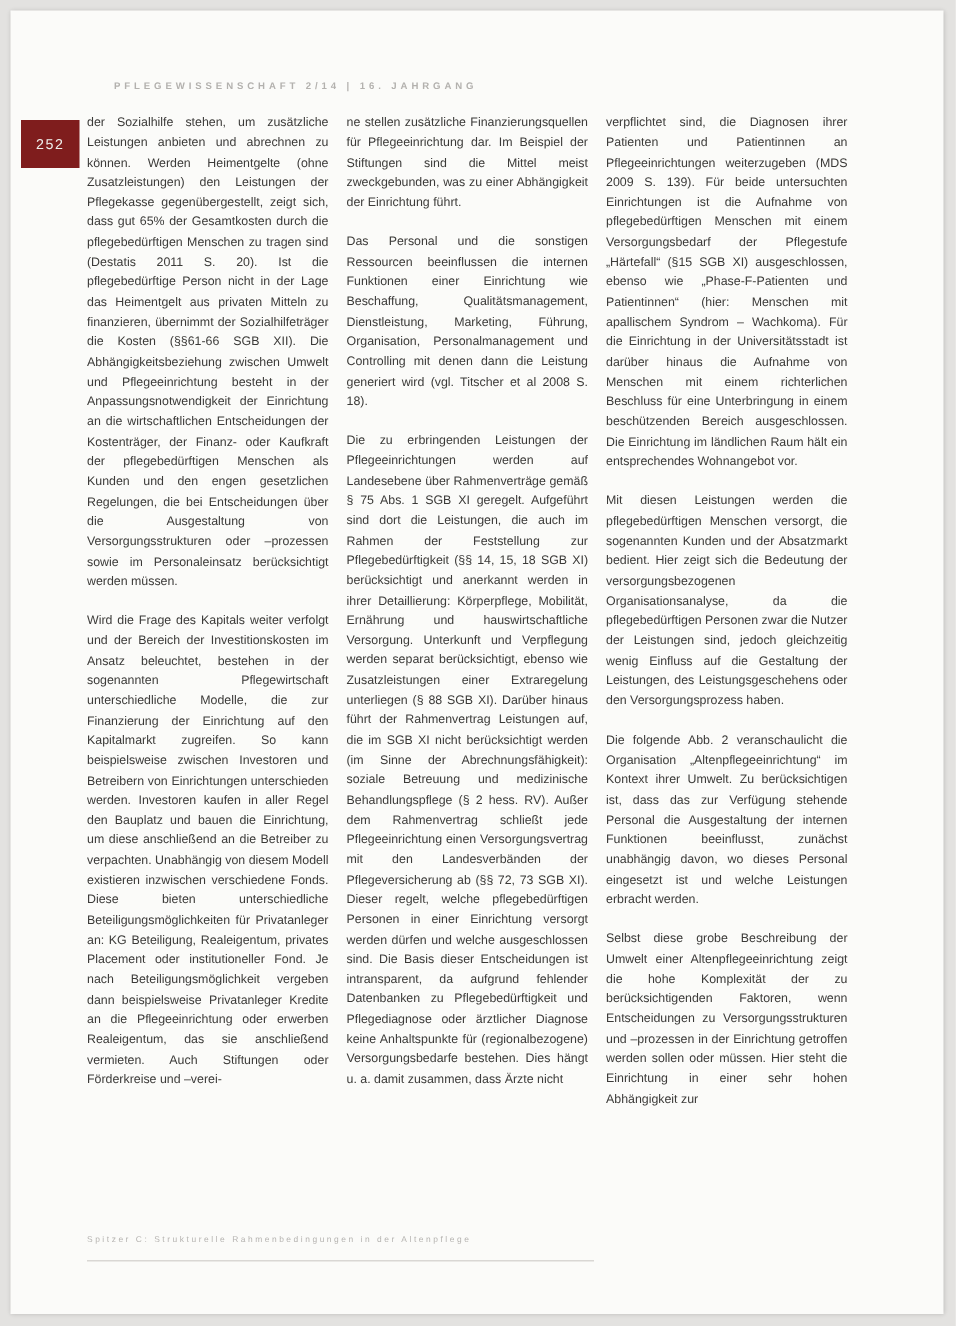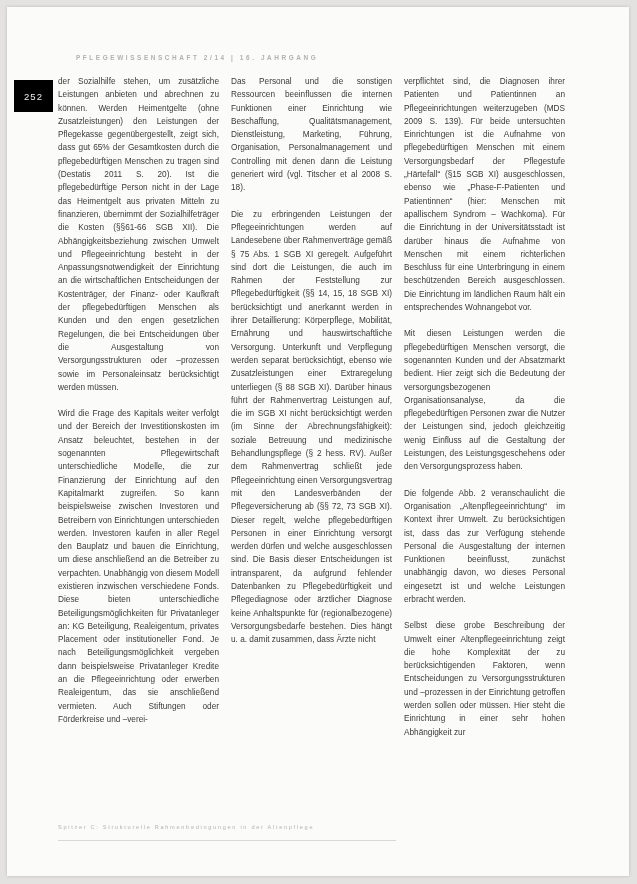--- a/index.html
+++ b/index.html
@@ -30,21 +30,21 @@
     color: #b3b1ae;
     font-weight: bold;
     white-space: nowrap;
   }
   .page-tab {
     position: absolute;
     left: 7px;
     top: 73px;
     width: 39px;
     height: 32px;
-    background: #000000;
+    background: #7f1d1d;
     display: flex;
     align-items: center;
     justify-content: center;
   }
   .page-tab span {
     color: #efefec;
     font-size: 9.5px;
     letter-spacing: 1px;
   }
   .columns {
@@ -101,20 +101,21 @@
   </div>
 
   <div class="columns">
 
     <div class="col">
       <p>der Sozialhilfe stehen, um zusätzliche Leistungen anbieten und abrechnen zu können. Werden Heimentgelte (ohne Zusatzleistungen) den Leistungen der Pflegekasse gegenübergestellt, zeigt sich, dass gut 65% der Gesamtkosten durch die pflegebedürftigen Menschen zu tragen sind (Destatis 2011 S. 20). Ist die pflegebedürftige Person nicht in der Lage das Heimentgelt aus privaten Mitteln zu finanzieren, übernimmt der Sozialhilfeträger die Kosten (§§61-66 SGB XII). Die Abhängigkeitsbeziehung zwischen Umwelt und Pflegeeinrichtung besteht in der Anpassungsnotwendigkeit der Einrichtung an die wirtschaftlichen Entscheidungen der Kostenträger, der Finanz- oder Kaufkraft der pflegebedürftigen Menschen als Kunden und den engen gesetzlichen Regelungen, die bei Entscheidungen über die Ausgestaltung von Versorgungsstrukturen oder –prozessen sowie im Personaleinsatz berücksichtigt werden müssen.</p>
       <p>Wird die Frage des Kapitals weiter verfolgt und der Bereich der Investitionskosten im Ansatz beleuchtet, bestehen in der sogenannten Pflegewirtschaft unterschiedliche Modelle, die zur Finanzierung der Einrichtung auf den Kapitalmarkt zugreifen. So kann beispielsweise zwischen Investoren und Betreibern von Einrichtungen unterschieden werden. Investoren kaufen in aller Regel den Bauplatz und bauen die Einrichtung, um diese anschließend an die Betreiber zu verpachten. Unabhängig von diesem Modell existieren inzwischen verschiedene Fonds. Diese bieten unterschiedliche Beteiligungsmöglichkeiten für Privatanleger an: KG Beteiligung, Realeigentum, privates Placement oder institutioneller Fond. Je nach Beteiligungsmöglichkeit vergeben dann beispielsweise Privatanleger Kredite an die Pflegeeinrichtung oder erwerben Realeigentum, das sie anschließend vermieten. Auch Stiftungen oder Förderkreise und –verei-</p>
     </div>
 
     <div class="col">
+      <p>ne stellen zusätzliche Finanzierungsquellen für Pflegeeinrichtung dar. Im Beispiel der Stiftungen sind die Mittel meist zweckgebunden, was zu einer Abhängigkeit der Einrichtung führt.</p>
       <p>Das Personal und die sonstigen Ressourcen beeinflussen die internen Funktionen einer Einrichtung wie Beschaffung, Qualitätsmanagement, Dienstleistung, Marketing, Führung, Organisation, Personalmanagement und Controlling mit denen dann die Leistung generiert wird (vgl. Titscher et al 2008 S. 18).</p>
       <p>Die zu erbringenden Leistungen der Pflegeeinrichtungen werden auf Landesebene über Rahmenverträge gemäß § 75 Abs. 1 SGB XI geregelt. Aufgeführt sind dort die Leistungen, die auch im Rahmen der Feststellung zur Pflegebedürftigkeit (§§ 14, 15, 18 SGB XI) berücksichtigt und anerkannt werden in ihrer Detaillierung: Körperpflege, Mobilität, Ernährung und hauswirtschaftliche Versorgung. Unterkunft und Verpflegung werden separat berücksichtigt, ebenso wie Zusatzleistungen einer Extraregelung unterliegen (§ 88 SGB XI). Darüber hinaus führt der Rahmenvertrag Leistungen auf, die im SGB XI nicht berücksichtigt werden (im Sinne der Abrechnungsfähigkeit): soziale Betreuung und medizinische Behandlungspflege (§ 2 hess. RV). Außer dem Rahmenvertrag schließt jede Pflegeeinrichtung einen Versorgungsvertrag mit den Landesverbänden der Pflegeversicherung ab (§§ 72, 73 SGB XI). Dieser regelt, welche pflegebedürftigen Personen in einer Einrichtung versorgt werden dürfen und welche ausgeschlossen sind. Die Basis dieser Entscheidungen ist intransparent, da aufgrund fehlender Datenbanken zu Pflegebedürftigkeit und Pflegediagnose oder ärztlicher Diagnose keine Anhaltspunkte für (regionalbezogene) Versorgungsbedarfe bestehen. Dies hängt u. a. damit zusammen, dass Ärzte nicht</p>
     </div>
 
     <div class="col">
       <p>verpflichtet sind, die Diagnosen ihrer Patienten und Patientinnen an Pflegeeinrichtungen weiterzugeben (MDS 2009 S. 139). Für beide untersuchten Einrichtungen ist die Aufnahme von pflegebedürftigen Menschen mit einem Versorgungsbedarf der Pflegestufe „Härtefall“ (§15 SGB XI) ausgeschlossen, ebenso wie „Phase-F-Patienten und Patientinnen“ (hier: Menschen mit apallischem Syndrom – Wachkoma). Für die Einrichtung in der Universitätsstadt ist darüber hinaus die Aufnahme von Menschen mit einem richterlichen Beschluss für eine Unterbringung in einem beschützenden Bereich ausgeschlossen. Die Einrichtung im ländlichen Raum hält ein entsprechendes Wohnangebot vor.</p>
       <p>Mit diesen Leistungen werden die pflegebedürftigen Menschen versorgt, die sogenannten Kunden und der Absatzmarkt bedient. Hier zeigt sich die Bedeutung der versorgungsbezogenen Organisationsanalyse, da die pflegebedürftigen Personen zwar die Nutzer der Leistungen sind, jedoch gleichzeitig wenig Einfluss auf die Gestaltung der Leistungen, des Leistungsgeschehens oder den Versorgungsprozess haben.</p>
       <p>Die folgende Abb. 2 veranschaulicht die Organisation „Altenpflegeeinrichtung“ im Kontext ihrer Umwelt. Zu berücksichtigen ist, dass das zur Verfügung stehende Personal die Ausgestaltung der internen Funktionen beeinflusst, zunächst unabhängig davon, wo dieses Personal eingesetzt ist und welche Leistungen erbracht werden.</p>
       <p>Selbst diese grobe Beschreibung der Umwelt einer Altenpflegeeinrichtung zeigt die hohe Komplexität der zu berücksichtigenden Faktoren, wenn Entscheidungen zu Versorgungsstrukturen und –prozessen in der Einrichtung getroffen werden sollen oder müssen. Hier steht die Einrichtung in einer sehr hohen Abhängigkeit zur</p>
     </div>

